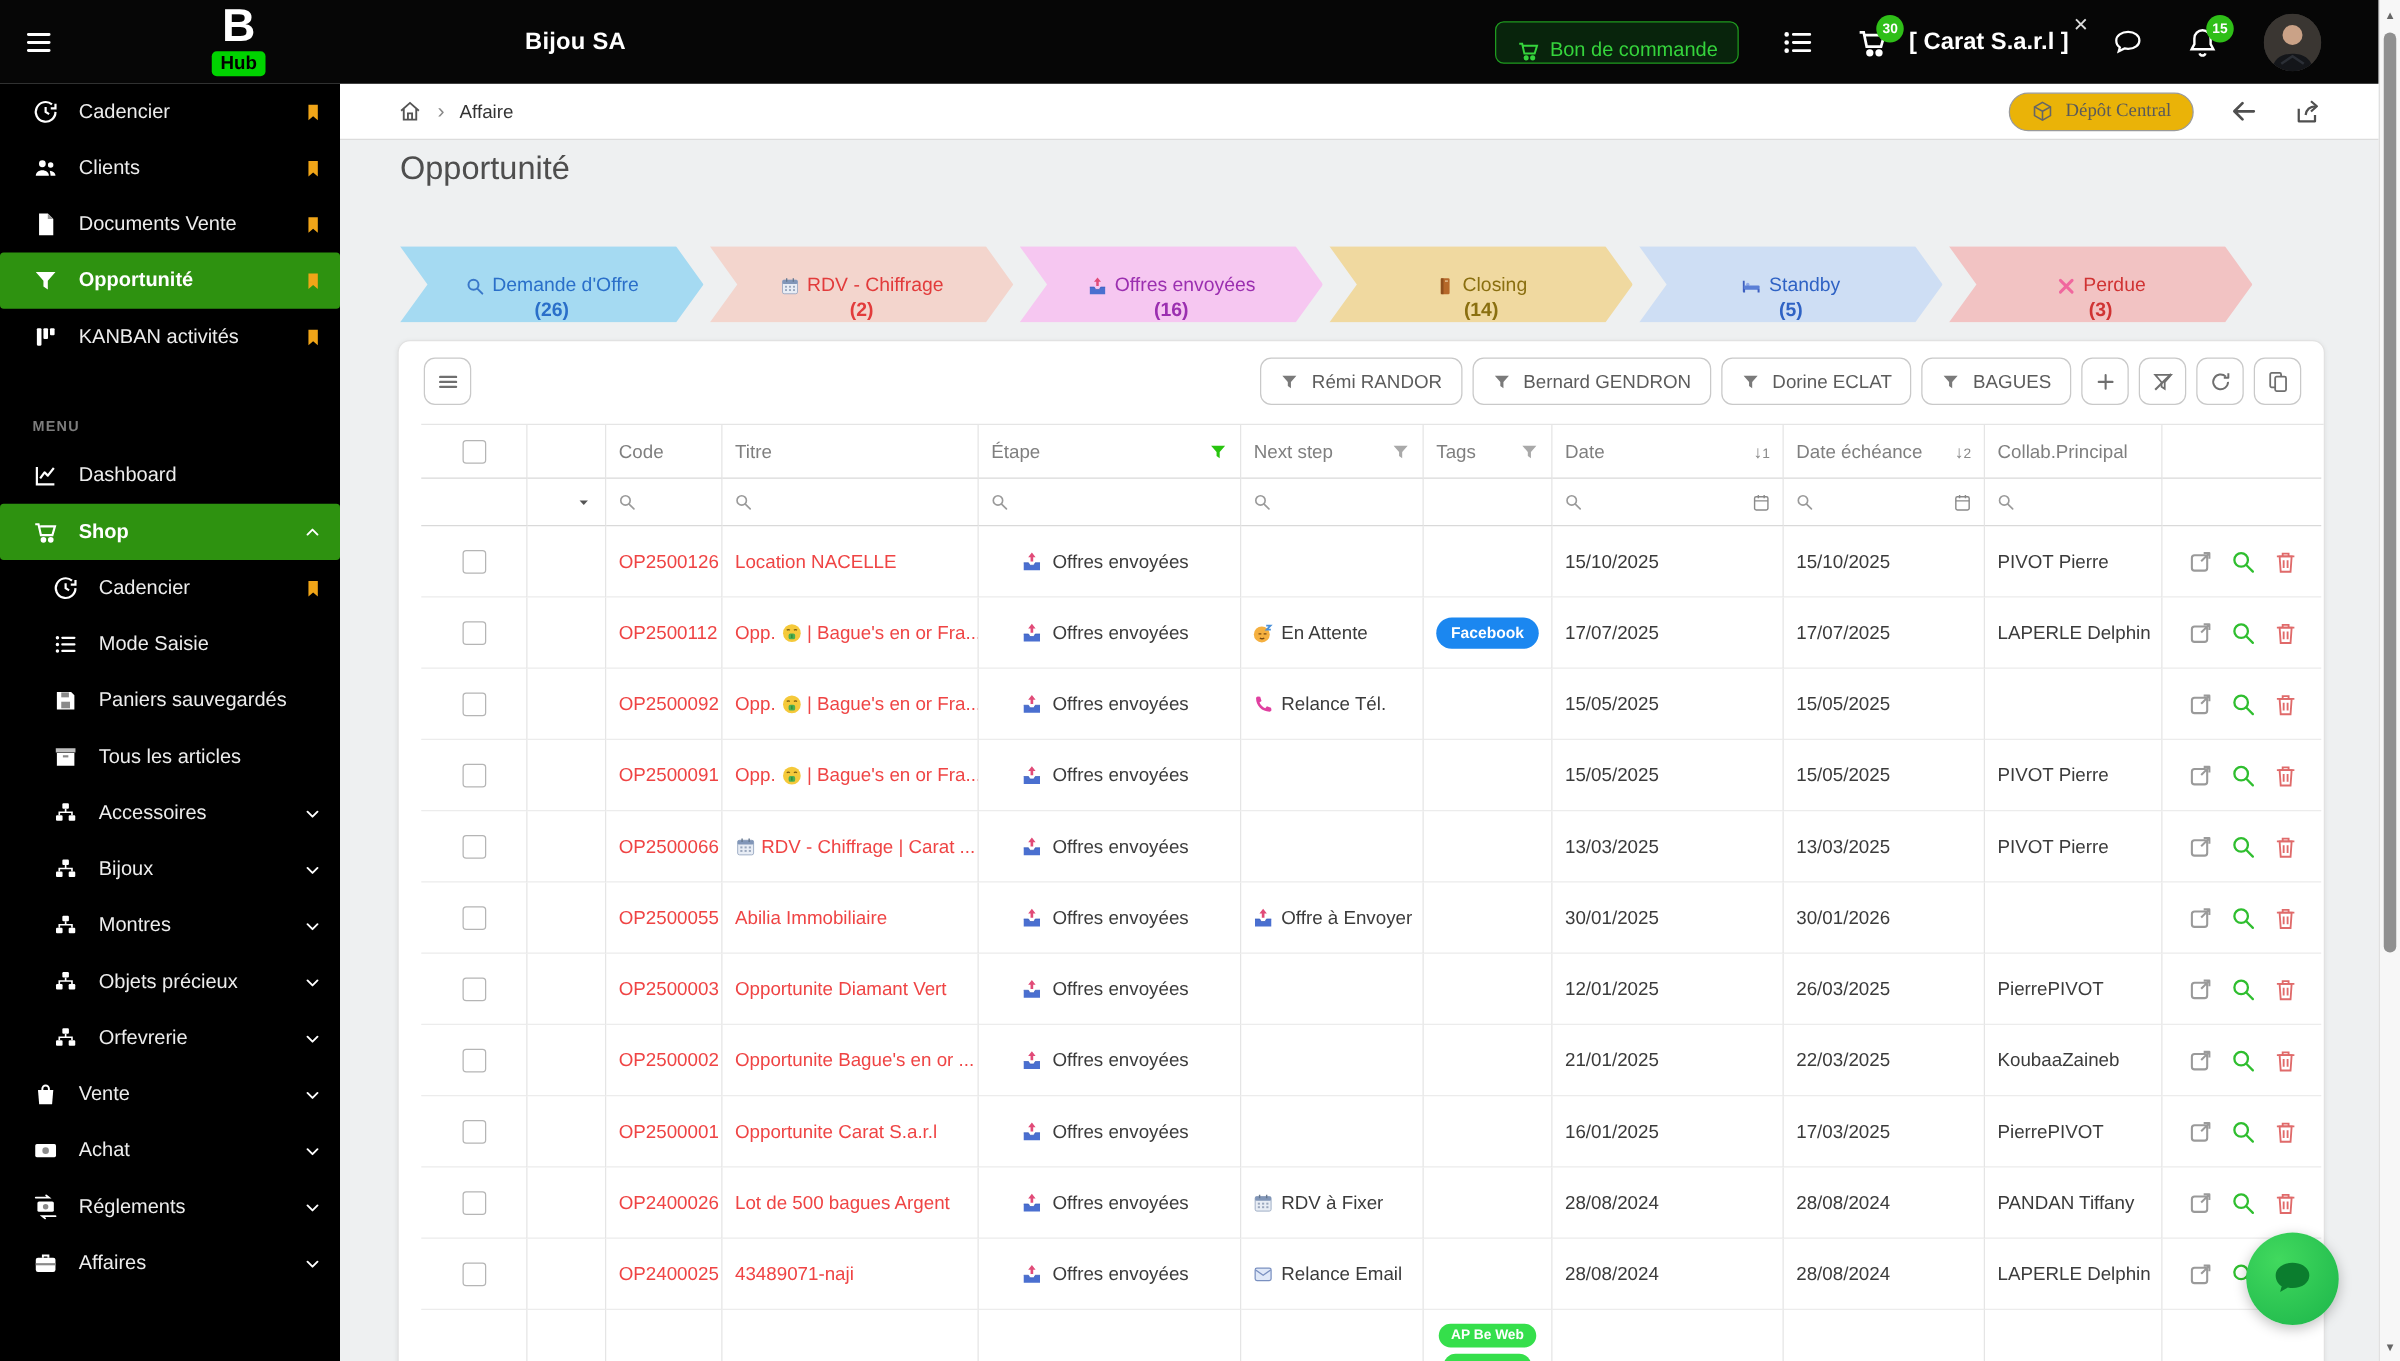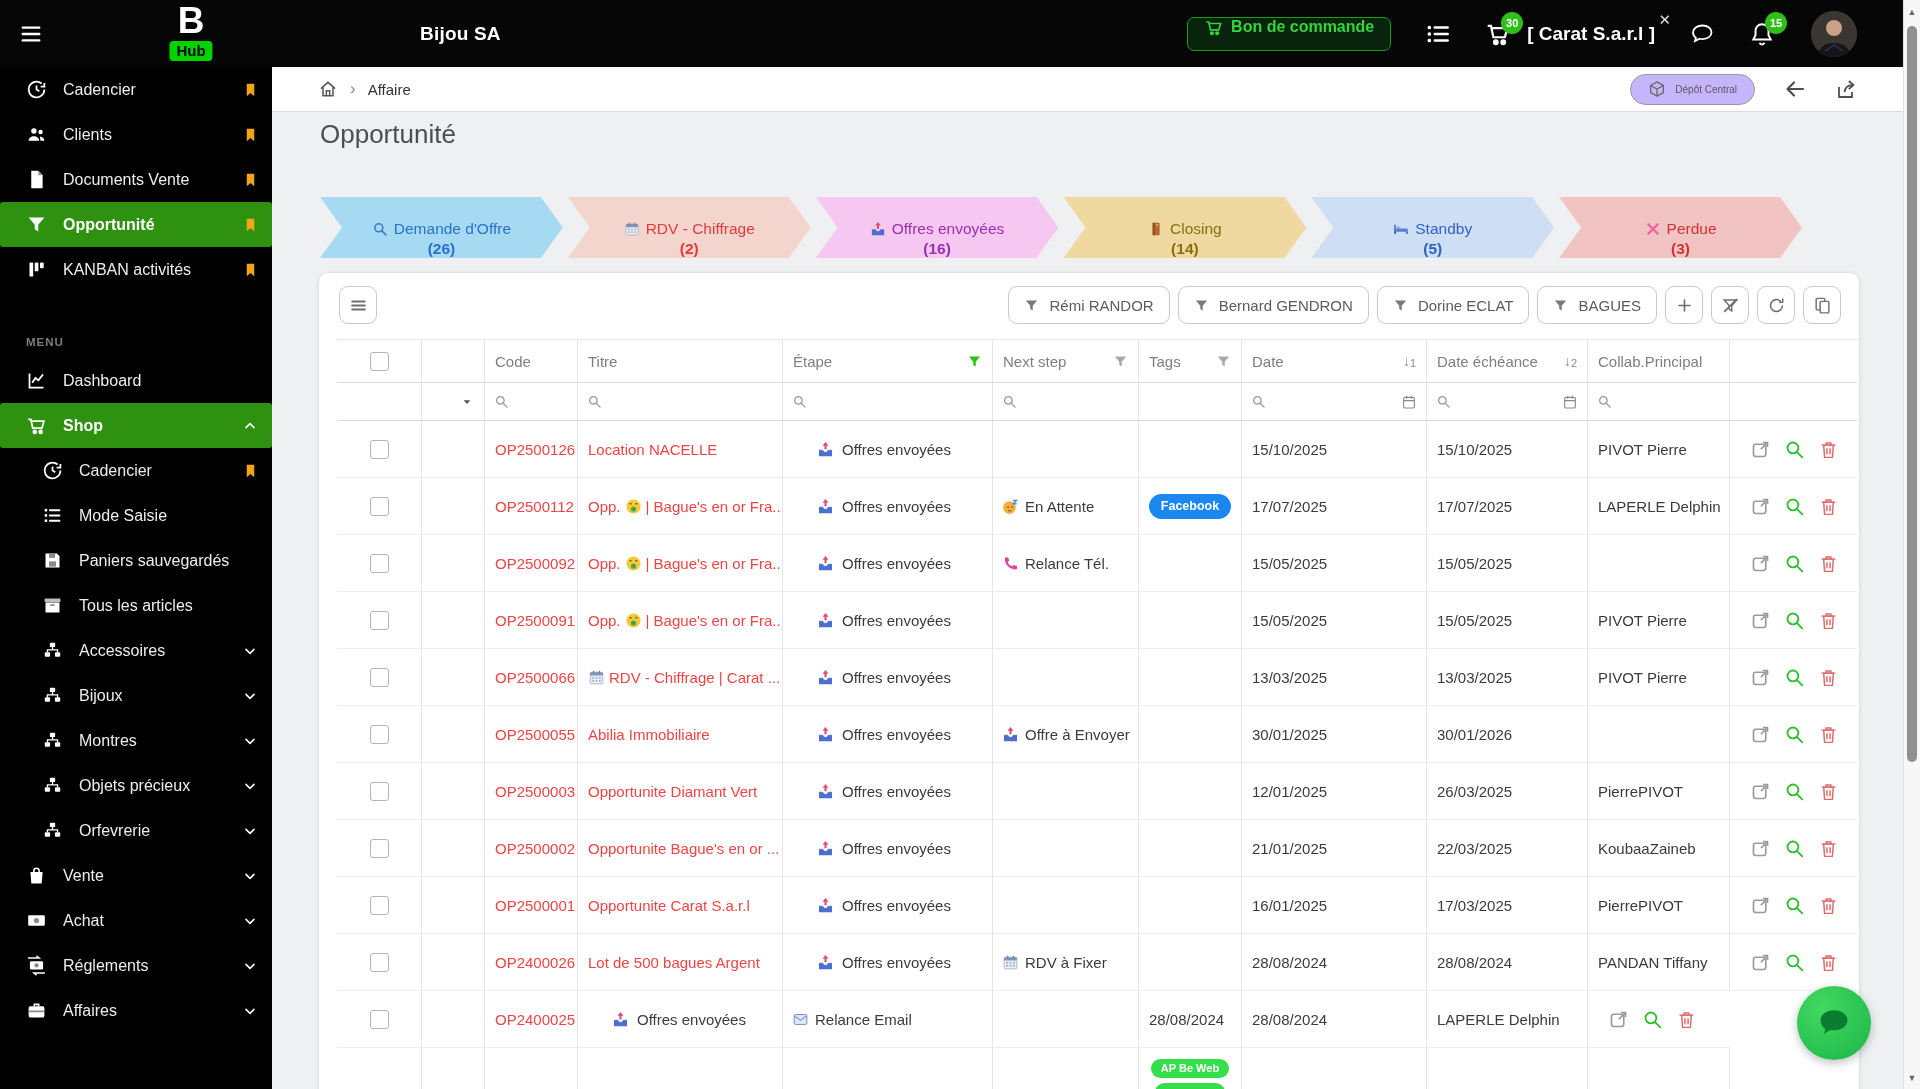--- a/index.html
+++ b/index.html
@@ -14,23 +14,23 @@
             background:#060606; display:flex; align-items:center; color:#fff; z-index:30; }
   .burger { width:26px; height:22px; margin-left:18px; cursor:pointer; }
   .logo { position:relative; width:58px; height:67px; margin-left:118px; flex:none; }
   .logo-b { position:absolute; left:50%; transform:translateX(-50%); top:0px;
             font-size:37px; font-weight:bold; color:#fff; }
   .logo-hub { position:absolute; left:50%; transform:translateX(-50%); top:41px;
               background:#00d300; color:#000; font-weight:bold; font-size:15px;
               padding:1px 7px; border-radius:4px; line-height:18px; }
   .app-title { margin-left:200px; font-size:19px; font-weight:bold; letter-spacing:.2px; }
   .topbar-right { margin-left:auto; display:flex; align-items:center; margin-right:46px; }
-  .order-btn { display:flex; align-items:flex-start; gap:8px; height:34px; padding:0 16px;
+  .order-btn { display:flex; align-items:flex-end; gap:8px; height:34px; padding:0 16px;
                border:1.5px solid #1f9a1f; border-radius:7px; background:#08240c;
-               color:#35d43c; font-weight:bold; font-size:16px; cursor:pointer; }
+               color:#35d43c; font-weight:normal; font-size:16px; cursor:pointer; }
   .tb-ic { position:relative; margin-left:34px; width:26px; height:26px; color:#fff; cursor:pointer; }
   .badge { position:absolute; top:-9px; right:-12px; background:#2fbf18; color:#fff;
            font-size:11px; font-weight:bold; min-width:22px; height:22px; border-radius:11px;
            display:flex; align-items:center; justify-content:center; padding:0 4px; }
   .company { position:relative; margin-left:16px; font-size:19px; font-weight:bold; white-space:nowrap; }
   .company-close { position:absolute; top:-12px; right:-16px; font-size:15px; font-weight:normal;
                    color:#ddd; cursor:pointer; }
   .avatar { width:46px; height:46px; border-radius:50%; margin-left:36px; overflow:hidden;
             background:#2b2b2b; flex:none; cursor:pointer; }
 
@@ -51,22 +51,22 @@
 
   
   .crumbbar { position:absolute; left:272px; top:67px; width:1631px; height:45px;
               background:#fff; border-bottom:1px solid #dcdcdc; display:flex;
               align-items:center; padding:0 44px 0 46px; z-index:5; }
   .crumb-home { width:20px; height:20px; color:#555; cursor:pointer; }
   .crumb-sep { margin:0 12px; color:#888; font-size:17px; }
   .crumb-page { font-size:15px; color:#333; }
   .crumb-right { margin-left:auto; display:flex; align-items:center; gap:28px; }
   .depot-btn { display:flex; align-items:center; gap:9px; height:31px; padding:0 17px;
-               border:1px solid #9a9a9a; border-radius:16px; color:#5a5a5a; font-size:10px;
-               background:#c4b5fd; cursor:pointer; }
+               border:1px solid #9a9a9a; border-radius:16px; color:#5a5a5a; font-size:15px;
+               background:#eab308; cursor:pointer;font-family:Liberation Serif, serif; }
   .nav-ic { width:24px; height:24px; color:#4f4f4f; cursor:pointer; }
 
   .page-title { position:absolute; left:320px; top:119px; font-size:26px; color:#4e4e4e; z-index:5;}
 
   
   .pipeline { position:absolute; left:320px; top:197px; width:1482px; height:61px;
               display:flex; gap:5px; z-index:5; }
   .stage { flex:1; display:flex; flex-direction:column; align-items:center;
            justify-content:flex-end; gap:2px; font-size:15.5px; cursor:pointer;
            clip-path:polygon(0 0, calc(100% - 22px) 0, 100% 50%, calc(100% - 22px) 100%, 0 100%, 22px 50%); }
@@ -1409,20 +1409,23 @@
           </div>
         </div>
         <div class="g-row drow">
           <div class="g-cell c-check">
             <div class="checkbox"></div>
           </div>
           <div class="g-cell"></div>
           <div class="g-cell">
             <a class="link">OP2400025</a>
           </div>
+          <div class="g-cell">
+            <a class="link">43489071-naji</a>
+          </div>
           <div class="g-cell c-etape">
             <span class="icon cell-ic">
               <svg viewBox="0 0 24 24">
                 <path d="M12 1.5l4.2 5.2h-2.7v5h-3V6.7H7.8z" fill="#e14b78"></path>
                 <path d="M2.8 13h5.4l1.6 2.8h4.4L15.8 13h5.4v8.5H2.8z" fill="#4a6fd0"></path>
                 <path d="M2.8 13h5.4l1.6 2.8h4.4L15.8 13h5.4" fill="none" stroke="#3a5ab8" stroke-width=".8"></path>
               </svg>
             </span>
             <span>Offres envoyées</span>
           </div>

